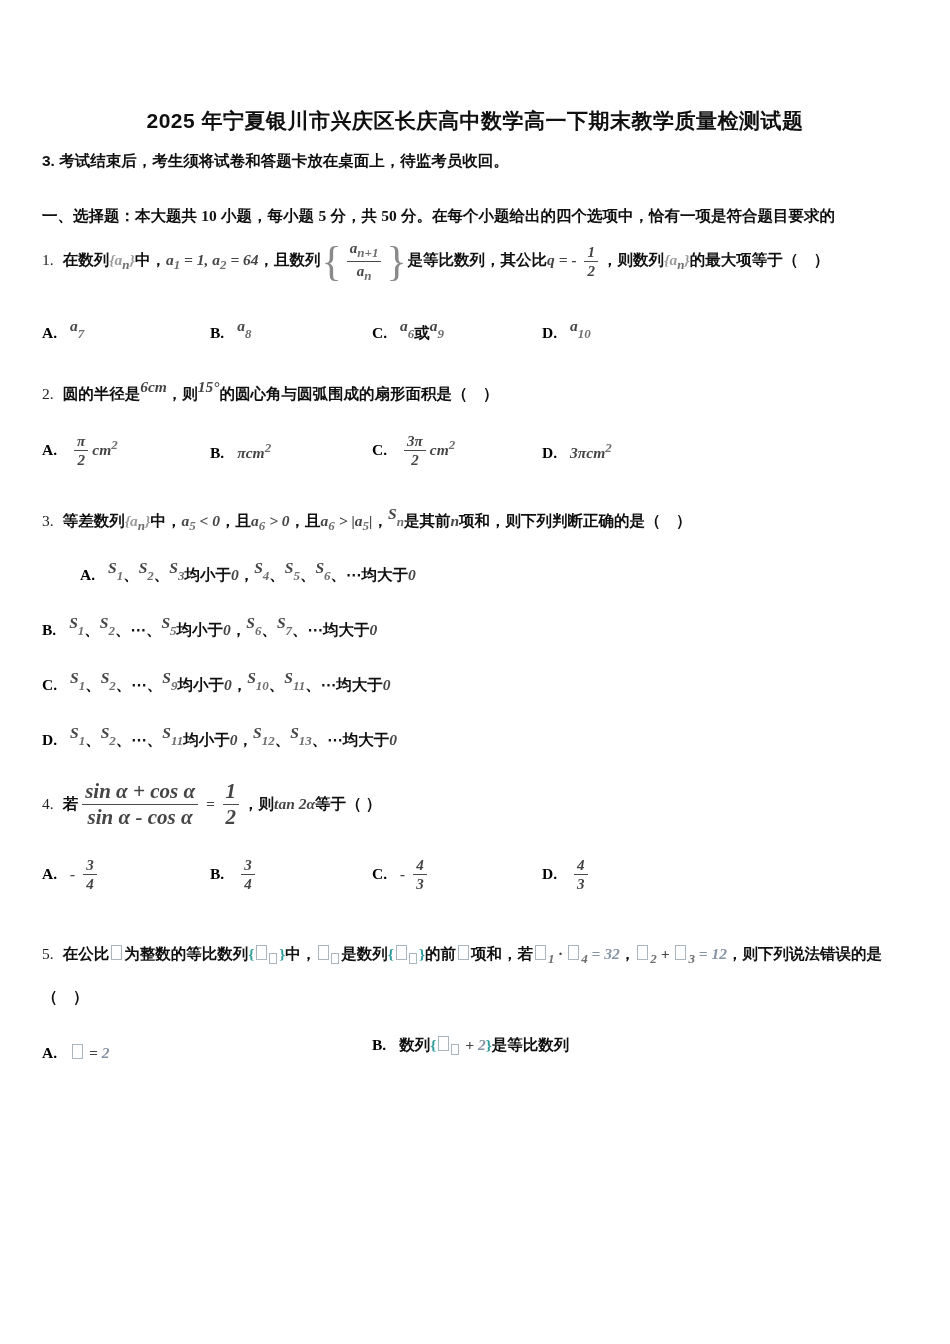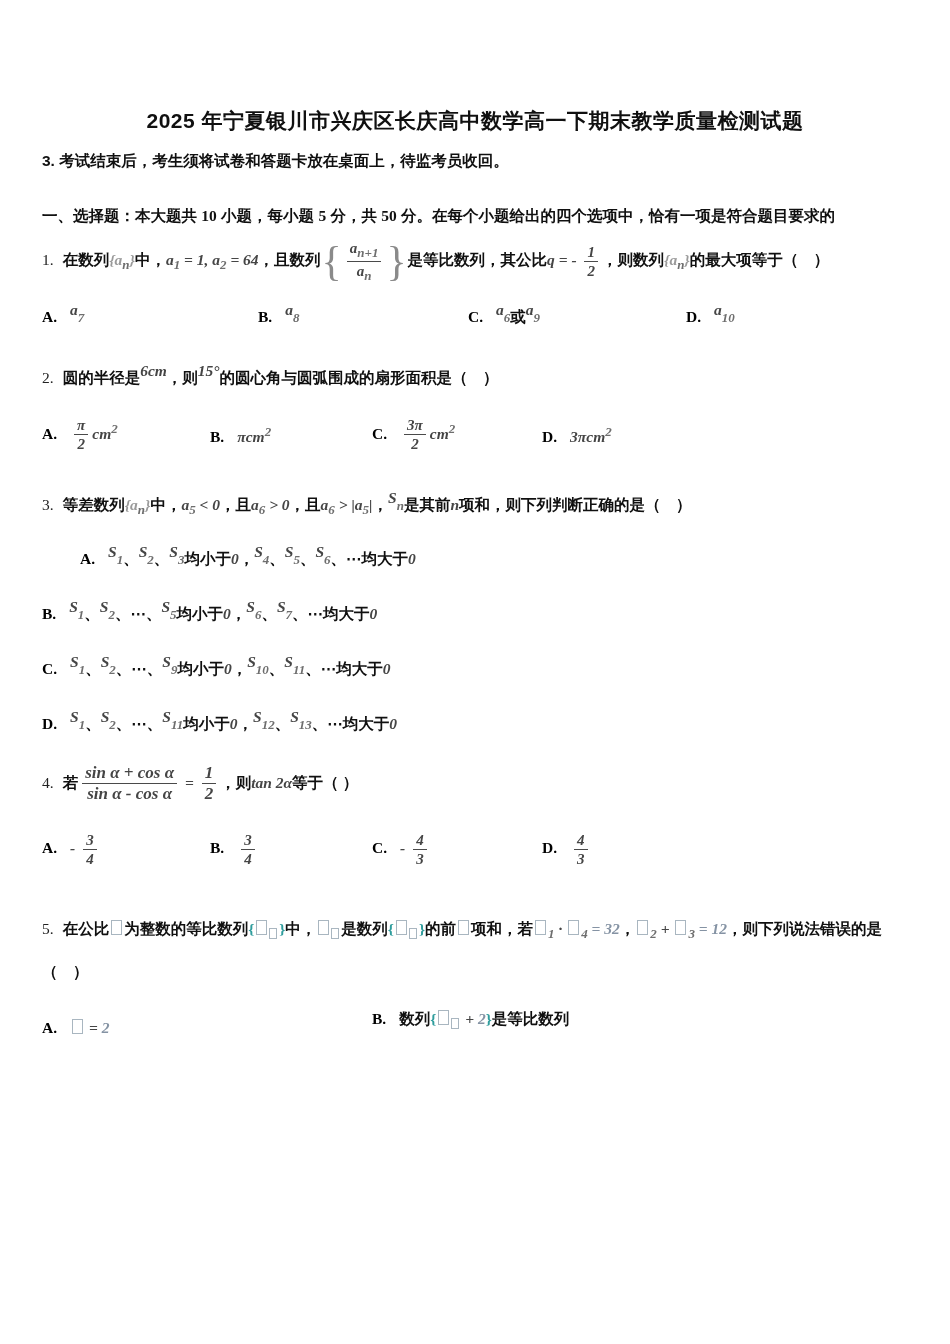--- a/index.html
+++ b/index.html
@@ -13,21 +13,21 @@
     font-size:21px;font-weight:800;text-align:center;
     margin:0 0 12px 0;line-height:30px;letter-spacing:.5px;
   }
   .notes-label{line-height:26px;}
   .note{line-height:26px;}
   .section-header{margin-top:28px;line-height:27px;}
   
   .q-num{font-family:"Liberation Serif",serif;font-weight:400;color:#222;margin-right:9px;}
   .q-body{line-height:1.55;}
   .q1{margin-top:10px;}
-  .q1 .opts{margin-top:24px;gap:48px;}
+  .q1 .opts{margin-top:40px;}
   .q2{margin-top:36px;}
   .q2 .opts{margin-top:26px;}
   .q3{margin-top:40px;}
   .q3 .opt{margin-top:32px;}
   .q3 .opt:first-child{margin-top:28px;margin-left:38px;}
   .q4{margin-top:26px;}
   .q4 .opts{margin-top:26px;}
   .q5{margin-top:40px;}
   .q5 .q-body{line-height:2.7;}
   .q5 .opts{margin-top:10px;}
@@ -47,21 +47,21 @@
   sub.ms,sup.ms{font-family:"Liberation Serif",serif;font-style:italic;color:#6e6e6e;font-size:13px;}
   .light{color:#9a9a9a;}
   .blue{color:#8593a4;}
   .tb{font-family:"Liberation Serif",serif;font-style:normal;color:#2f9d9d;}
   .box{display:inline-block;width:9px;height:13px;border:1px solid #a9b6c0;background:#fff;vertical-align:-1px;margin:0 2px;}
   .box.small{width:6px;height:9px;vertical-align:-5px;margin-left:0;}
   .r{position:relative;top:-7px;display:inline-block;}
   sub.ms.r{top:-4px;}
   
   .frac{display:inline-block;vertical-align:middle;text-align:center;font-family:"Liberation Serif",serif;color:#3f3f3f;margin:0 4px;font-size:15px;line-height:1.2;}
-  .frac.big{font-size:17px;}
+  .frac.big{font-size:21px;}
   .fnum{display:block;border-bottom:1px solid #4a4a4a;padding:0 3px;}
   .fden{display:block;padding:0 3px;}
   .fwrap{display:inline-flex;align-items:center;vertical-align:middle;}
   .wbrace{font-family:"Liberation Serif",serif;font-weight:300;color:#8a8a8a;font-size:42px;line-height:1;margin:0 1px;}
 </style>
 </head>
 <body>
 
 <div class="page">
 

